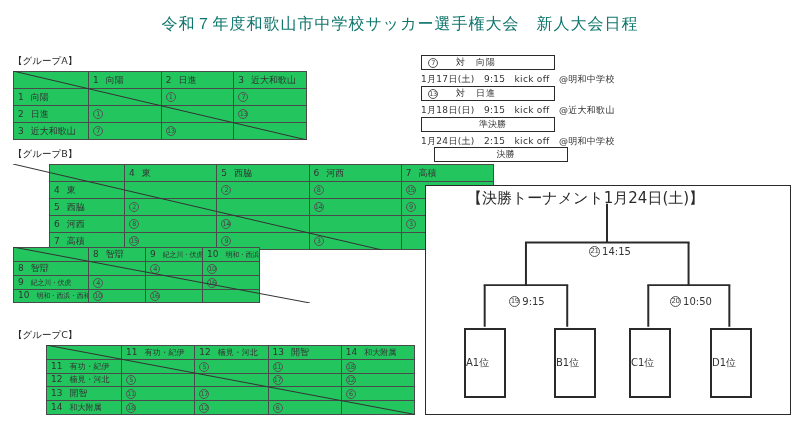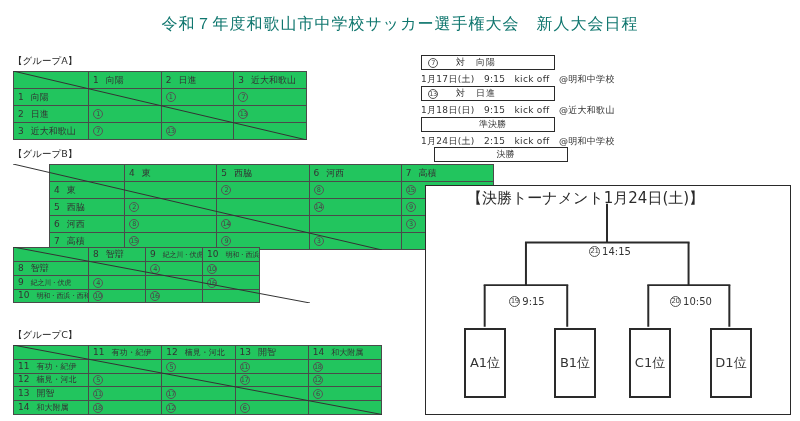--- a/index.html
+++ b/index.html
@@ -33,21 +33,21 @@
   .svs{margin-left:18px;letter-spacing:1px;}
   .sline{margin-top:3px;font-size:9px;color:#333;letter-spacing:0.3px;white-space:nowrap;}
 
   
   .bracket{position:absolute;left:425px;top:185px;width:366px;height:230px;box-sizing:border-box;
            border:1.5px solid #2a2a2a;background:#fff;}
   .btitle{position:absolute;left:5px;top:3px;font-size:15px;color:#2a2a2a;margin-left:36px;}
   svg.blines{position:absolute;left:0;top:0;width:100%;height:100%;}
   svg.blines line{stroke:#2a2a2a;stroke-width:2;}
   .slot{position:absolute;top:142px;width:42px;height:70px;box-sizing:border-box;border:2px solid #2a2a2a;
-        display:flex;align-items:center;justify-content:center;font-size:13px;color:#333;background:#fff;}
+        display:flex;align-items:center;font-size:10px;color:#333;background:#fff;}
   .mlabel{position:absolute;display:flex;align-items:center;justify-content:center;gap:2px;
           font-size:10px;color:#333;}
   .mlabel .circ{width:11px;height:11px;line-height:9.5px;font-size:7px;}
 </style>
 </head>
 <body>
 
 <div class="page">
 
   <div class="title">令和７年度和歌山市中学校サッカー選手権大会　新人大会日程</div>
@@ -187,21 +187,21 @@
       </tbody>
         </table>
       <svg class="diag" viewBox="0 0 100 100" preserveAspectRatio="none">
           <line x1="0" y1="0" x2="100" y2="100" vector-effect="non-scaling-stroke" stroke="#333" stroke-width="1"></line>
         </svg>
     </div>
   </div>
 
   <div class="group" style="top:329px;">
     <div class="glabel">【グループC】</div>
-    <div class="tblwrap" style="width:369px;">
+    <div class="tblwrap" style="width:369px;margin-left:33px;">
       <table class="grid rows14" style="width:369px;">
         <colgroup>
             <col style="width:75px;">
             <col>
             <col>
             <col>
             <col>
           </colgroup>
         <tbody>
             <tr>

